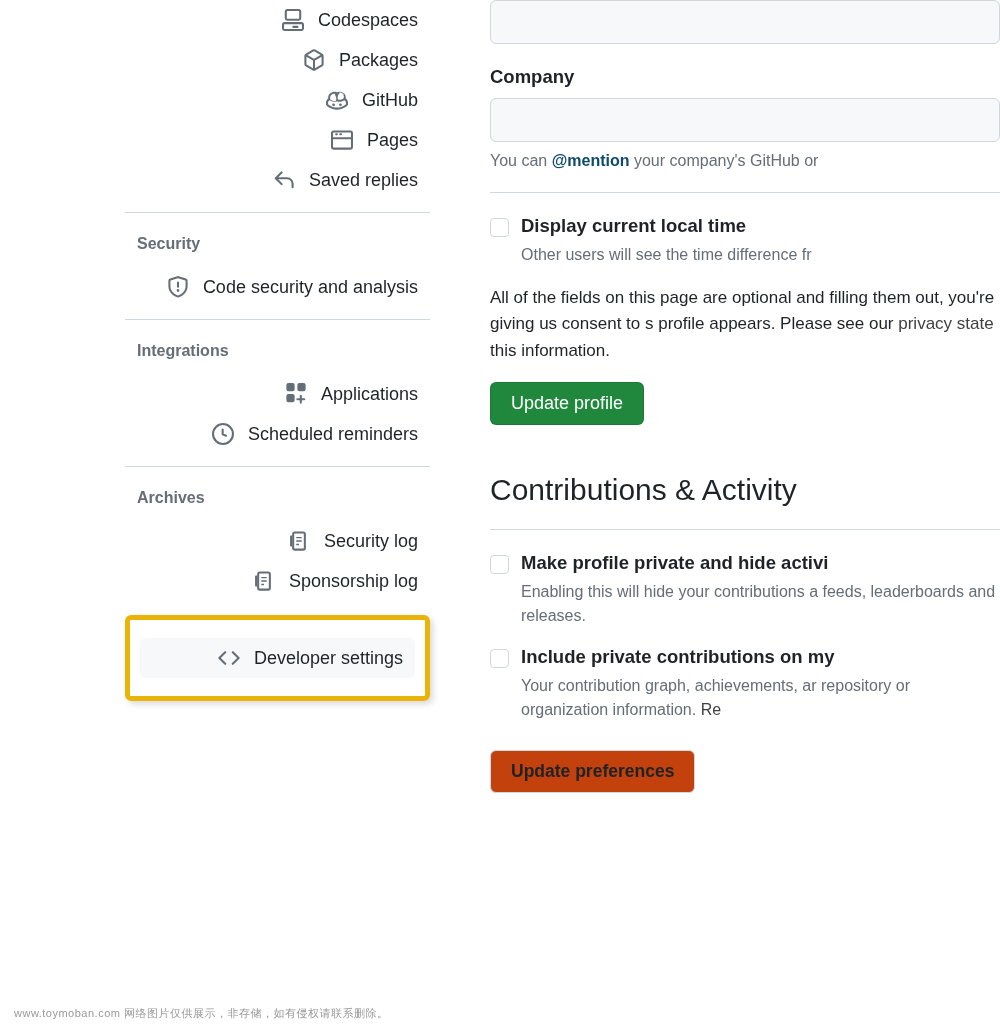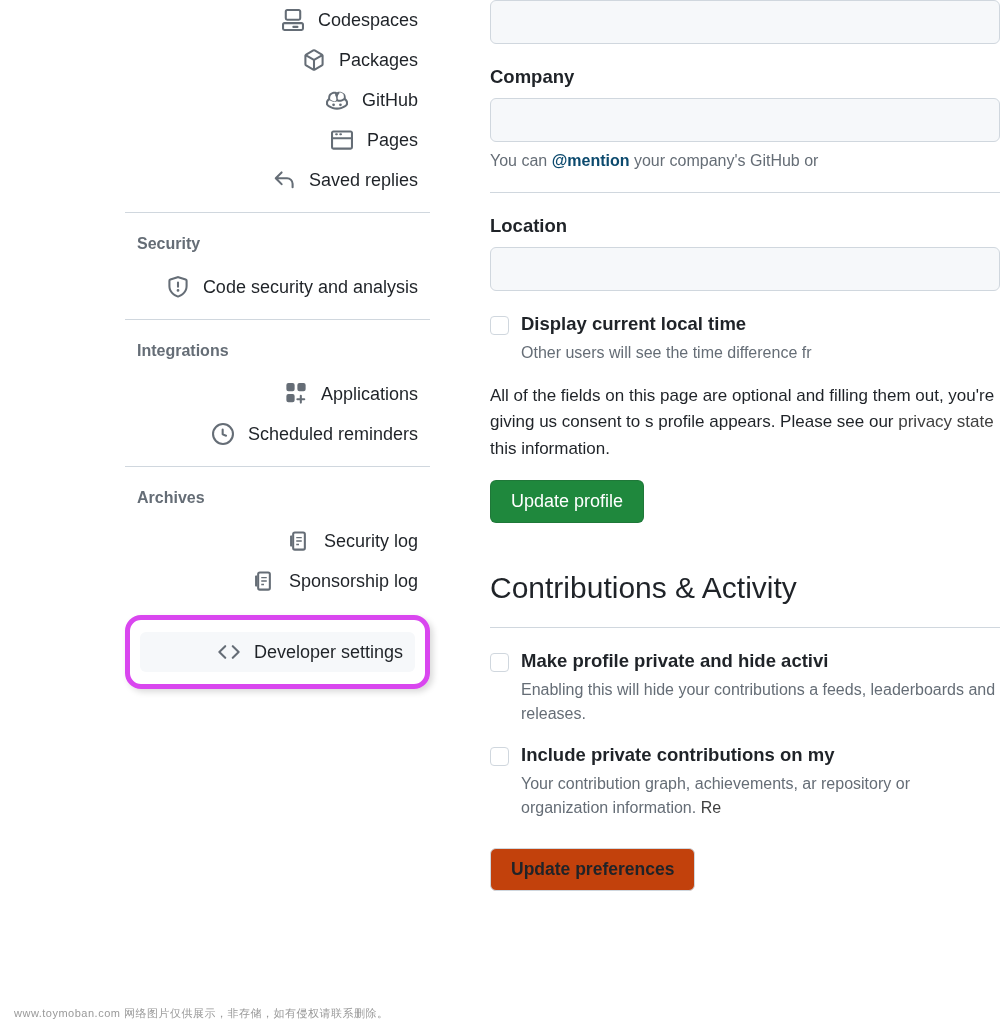--- a/index.html
+++ b/index.html
@@ -50,23 +50,23 @@
   border-top: 1px solid #d0d7de;
   margin: 12px 0 16px 0;
 }
 .section-header {
   font-size: 16px;
   font-weight: 600;
   color: #656d76;
   padding: 6px 12px 14px 12px;
 }
 .highlighted-wrap {
-  border: 5px solid #d946ef;
-  border-radius: 16px;
-  padding: 12px 10px;
+  border: 5px solid #eab308;
+  border-radius: 6px;
+  padding: 18px 10px;
   margin-top: 14px;
   box-shadow: 3px 3px 6px rgba(0,0,0,0.15);
 }
 .highlighted-item {
   background: #f6f8fa;
   border-radius: 6px;
 }
 .form-label {
   font-size: 18.5px;
   font-weight: 700;
@@ -283,24 +283,20 @@
     <div class="form-group">
       <label class="form-label">Company</label>
       <input class="text-input" style="">
       <div class="hint">
         <span>You can </span><b>@mention</b><span> your company's GitHub or</span>
       </div>
     </div>
 
     <hr class="hr-light">
 
-    <div class="form-group">
-      <label class="form-label">Location</label>
-      <input class="text-input" style="">
-    </div>
 
     <div class="checkbox-row">
       <div class="checkbox"></div>
       <span class="checkbox-label">Display current local time</span>
     </div>
     <div class="checkbox-desc">Other users will see the time difference fr</div>
 
     <p class="body-text">
       <span>All of the fields on this page are optional and filling them out, you're giving us consent to s profile appears. Please see our </span><span class="link">privacy state</span><span> this information.</span>
     </p>

